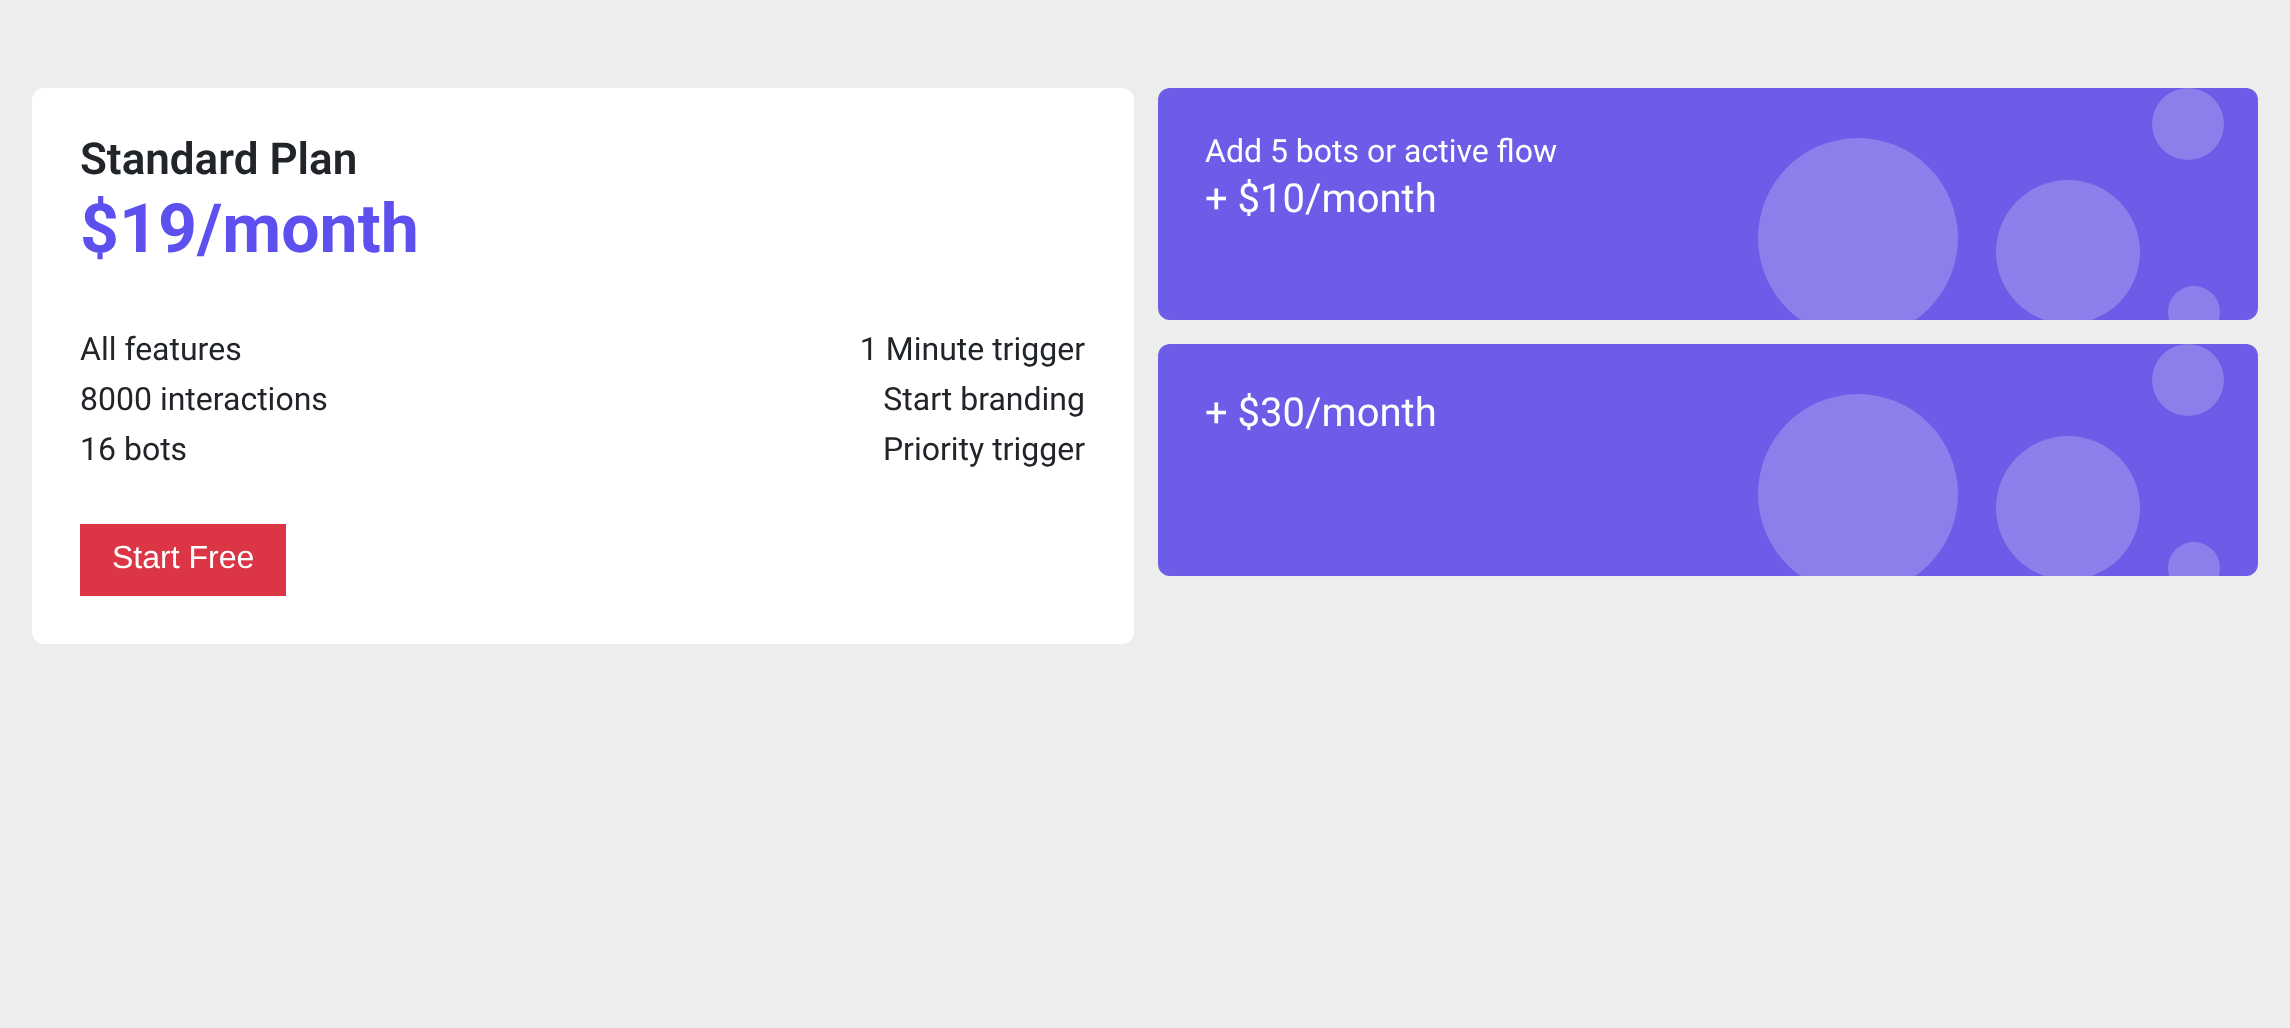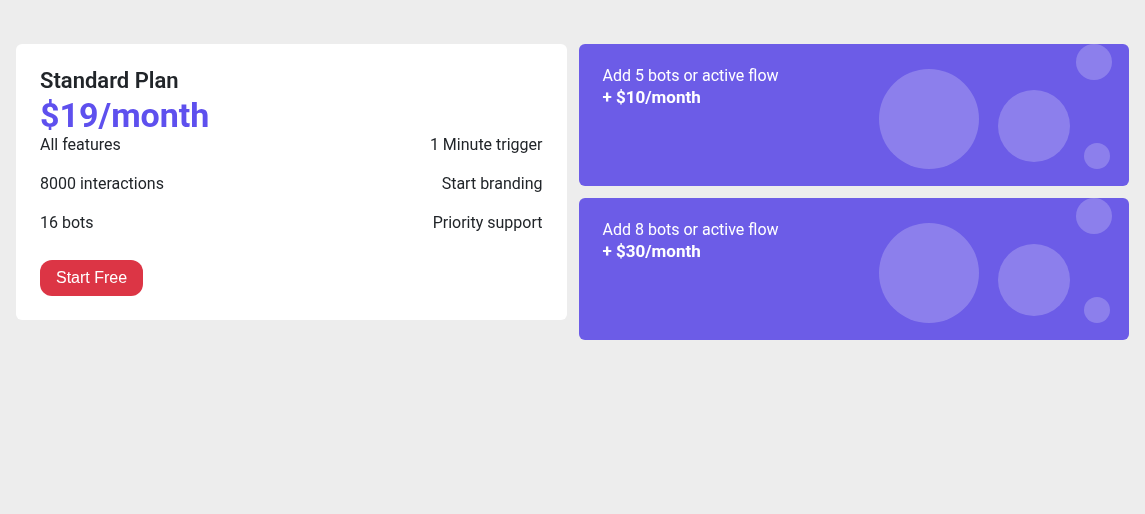--- a/index.html
+++ b/index.html
@@ -31,65 +31,66 @@
     }
     .plan-name {
       font-size: 22px;
       font-weight: 600;
       margin-bottom: 2px;
     }
     .price {
       font-size: 34px;
       font-weight: 700;
       color: #5e50ee;
+      margin-bottom: 30px;
     }
     .features {
       display: flex;
       justify-content: space-between;
       margin-bottom: 28px;
     }
     .feat-col-left, .feat-col-right {
       display: flex;
       flex-direction: column;
-      gap: 20px;
+      gap: 6px;
       font-size: 16px;
       color: #212529;
     }
     .feat-col-right {
       text-align: right;
       align-items: flex-end;
       justify-content: space-between;
     }
     .btn-start {
       display: inline-block;
       background: #dc3545;
       color: #fff;
       border: none;
-      border-radius: 12px;
+      border-radius: 0;
       padding: 9px 16px;
       font-size: 16px;
       cursor: pointer;
     }
     .addon-card {
       position: relative;
       background: #6c5ce7;
       border-radius: 6px;
       color: #fff;
       padding: 22px 24px;
-      height: 142px;
+      height: 116px;
       overflow: hidden;
     }
     .addon-title {
       font-size: 16px;
       font-weight: 400;
       margin-bottom: 2px;
     }
     .addon-price {
-      font-size: 17px;
-      font-weight: 700;
+      font-size: 20px;
+      font-weight: 400;
     }
     .bubbles {
       position: absolute;
       right: 0;
       top: 0;
       width: 260px;
       height: 142px;
     }
     .bubbles circle { fill: rgba(255,255,255,0.22); }
   </style>
@@ -104,42 +105,41 @@
 
       <div class="features">
         <div class="feat-col-left">
           <span>All features</span>
           <span>8000 interactions</span>
           <span>16 bots</span>
         </div>
         <div class="feat-col-right">
           <span>1 Minute trigger</span>
           <span>Start branding</span>
-          <span>Priority support</span>
+          <span>Priority trigger</span>
         </div>
       </div>
 
       <button class="btn-start">Start Free</button>
     </div>
   </div>
 
   <div class="right-col">
     <div class="addon-card">
       <div class="addon-title">Add 5 bots or active flow</div>
       <div class="addon-price">+ $10/month</div>
       <svg class="bubbles" viewBox="0 0 260 142" preserveAspectRatio="xMaxYMid meet">
         <circle cx="60" cy="75" r="50"></circle>
         <circle cx="165" cy="82" r="36"></circle>
         <circle cx="225" cy="18" r="18"></circle>
         <circle cx="228" cy="112" r="13"></circle>
       </svg>
     </div>
 
     <div class="addon-card">
-      <div class="addon-title">Add 8 bots or active flow</div>
       <div class="addon-price">+ $30/month</div>
       <svg class="bubbles" viewBox="0 0 260 142" preserveAspectRatio="xMaxYMid meet">
         <circle cx="60" cy="75" r="50"></circle>
         <circle cx="165" cy="82" r="36"></circle>
         <circle cx="225" cy="18" r="18"></circle>
         <circle cx="228" cy="112" r="13"></circle>
       </svg>
     </div>
   </div>
 </div>

